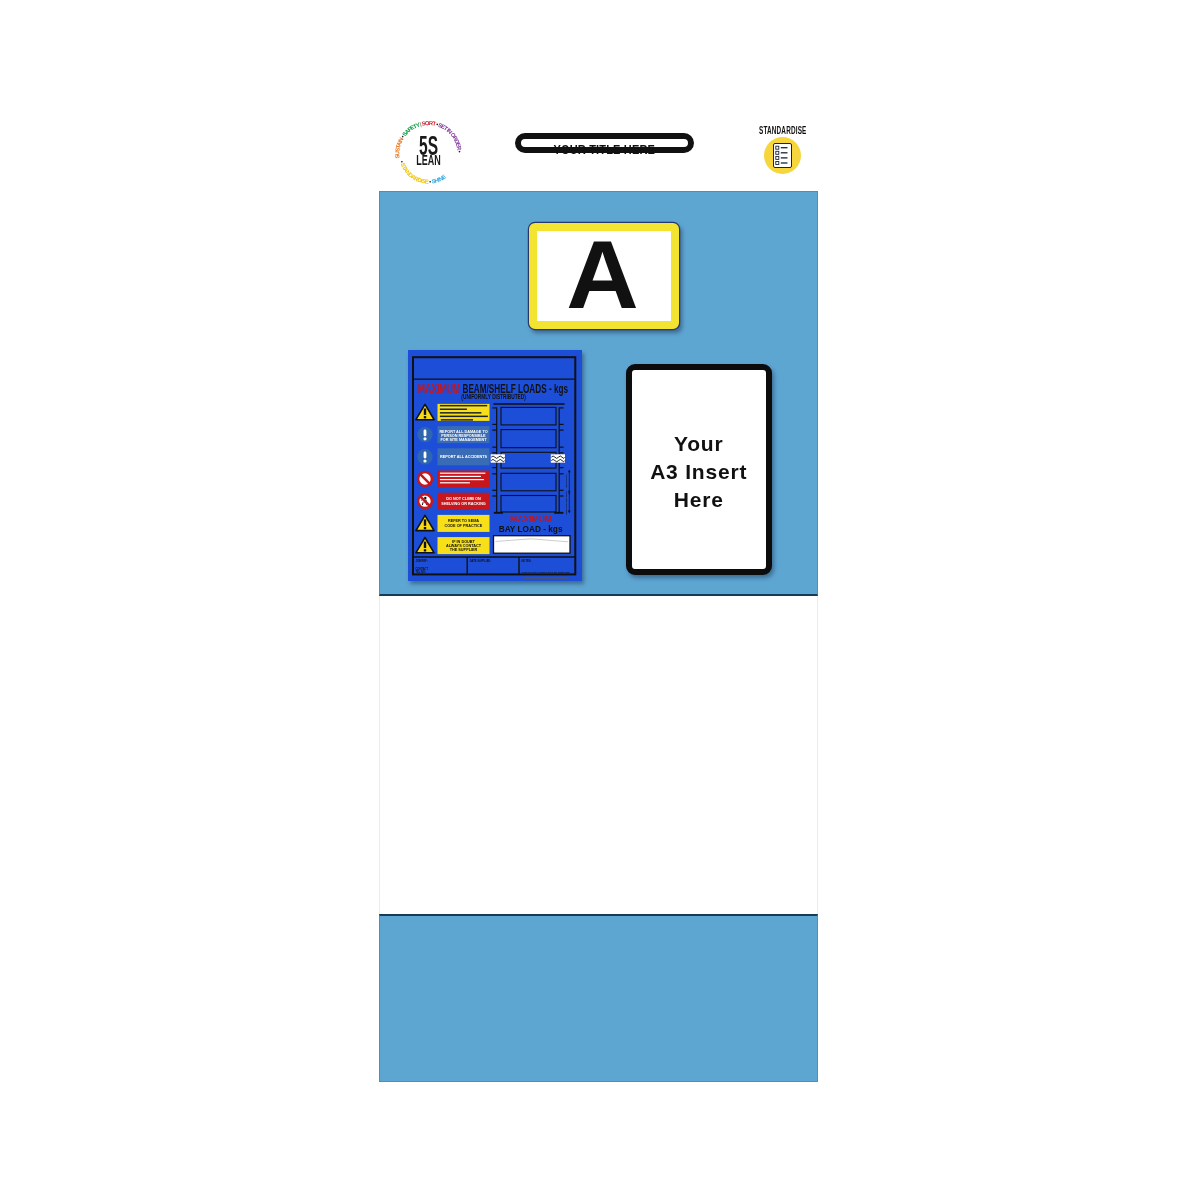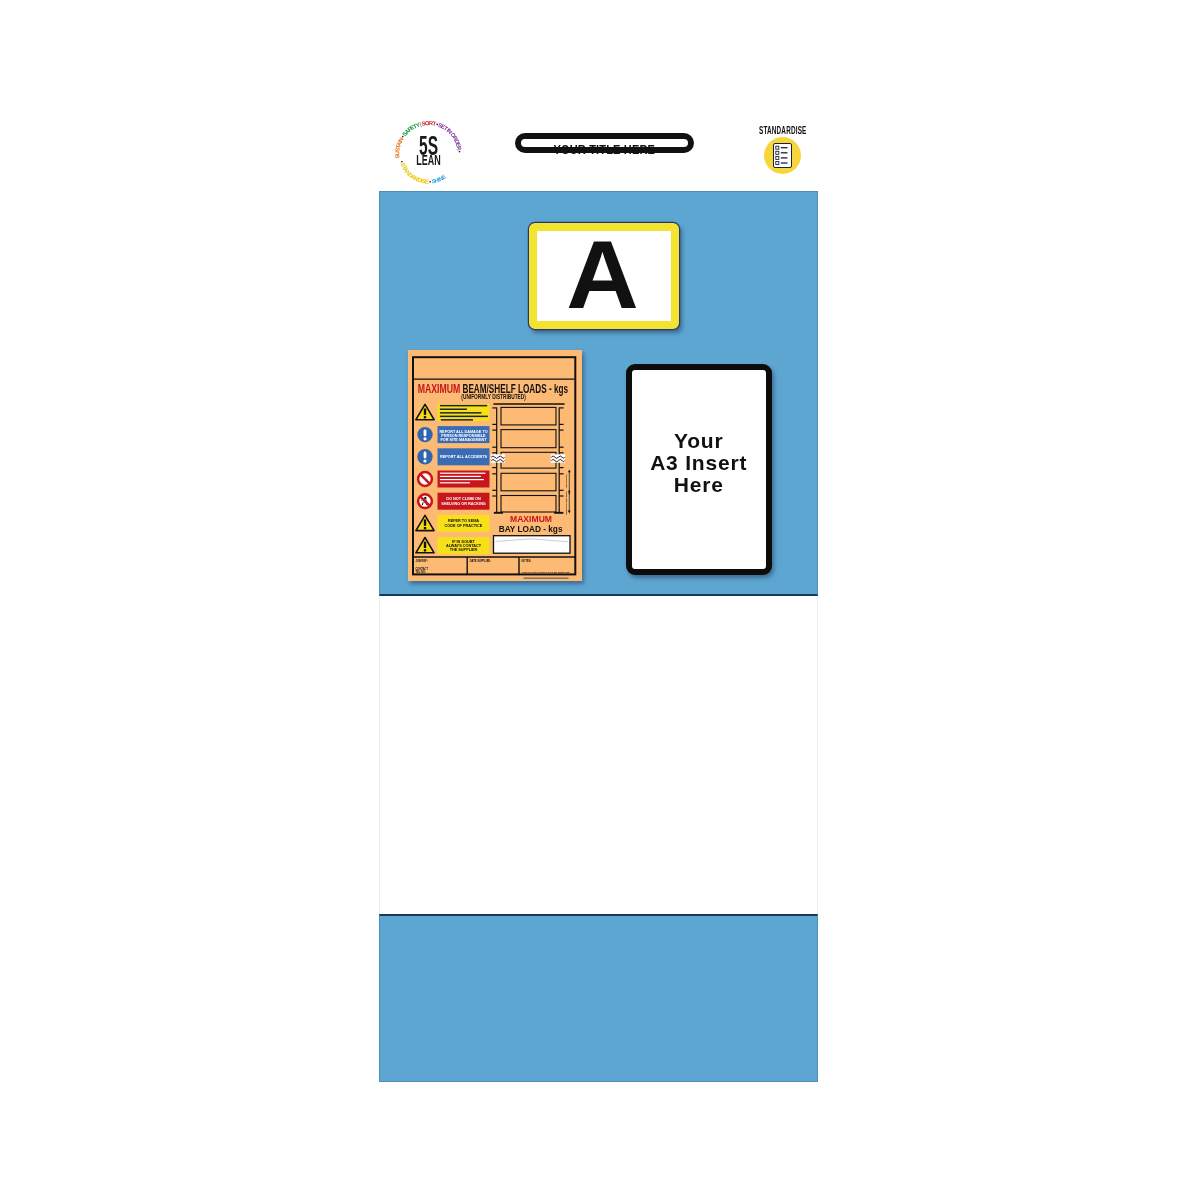--- a/index.html
+++ b/index.html
@@ -54,21 +54,21 @@
 <div class="abs" style="left:379px;top:191px;width:439px;height:405px;box-sizing:border-box;background:#5ea6d2;border-top:1px solid #4d8fba;border-left:1px solid #4d8fba;border-right:1px solid #4d8fba;border-bottom:2.5px solid #173a56;"></div>
 
 <div class="abs" style="left:379px;top:596px;width:439px;height:318px;box-sizing:border-box;background:#fff;border-left:1px solid #ececec;border-right:1px solid #ececec;"></div>
 
 <div class="abs" style="left:379px;top:914px;width:439px;height:168px;box-sizing:border-box;background:#5ea6d2;border-top:2.5px solid #173a56;border-left:1px solid #4d8fba;border-right:1px solid #4d8fba;border-bottom:1px solid #4d8fba;"></div>
 
 <div class="abs" style="left:528.8px;top:223px;width:150px;height:106px;box-sizing:border-box;background:#fff;border:8px solid #f3e432;border-radius:6px;box-shadow:0 0 0 1.2px #28366e, 2.5px 3.5px 4px rgba(25,45,80,0.5);">
   <div style="width:100%;height:90px;text-align:center;font-weight:bold;font-size:96px;line-height:87.6px;color:#111;transform:scaleX(1.045) translateX(-1.5px);">A</div>
 </div>
 
-<div class="abs" style="left:408px;top:350px;width:174px;height:231px;background:#fdba74;box-shadow:2px 3px 4px rgba(20,40,70,0.45);">
+<div class="abs" style="left:408px;top:350px;width:174px;height:231px;background:#1d4ed8;box-shadow:2px 3px 4px rgba(20,40,70,0.45);">
 <svg width="174" height="231" viewBox="0 0 174 231">
   <rect x="5" y="7.2" width="162.3" height="217.2" fill="none" stroke="#111" stroke-width="2"></rect>
   <line x1="5.8" y1="29.2" x2="166.4" y2="29.2" stroke="#111" stroke-width="1.2"></line>
   <text x="9.7" y="42.5" font-size="12.6" font-weight="bold" fill="#c4161c" textLength="42.7" lengthAdjust="spacingAndGlyphs">MAXIMUM</text>
   <text x="54.5" y="42.5" font-size="12.6" font-weight="bold" fill="#111" textLength="105.5" lengthAdjust="spacingAndGlyphs">BEAM/SHELF LOADS - kgs</text>
   <text x="85.6" y="49.4" font-size="7.2" font-weight="bold" fill="#111" text-anchor="middle" textLength="64.5" lengthAdjust="spacingAndGlyphs">(UNIFORMLY DISTRIBUTED)</text>
 
   <rect x="29.5" y="53.9" width="52" height="17" fill="#f7e01a"></rect>
   <rect x="29.5" y="76.1" width="52" height="17" fill="#3a6cb5"></rect>
   <rect x="29.5" y="98.3" width="52" height="17" fill="#3a6cb5"></rect>
@@ -216,14 +216,14 @@
     <text x="113.5" y="212">NOTES:</text>
     <text x="7.5" y="219.6">CONTACT</text>
     <text x="7.5" y="222.8">TEL NO:</text>
     <text x="113.5" y="223.2" font-size="2.4">THIS NOTICE SHOULD NOT BE REMOVED</text>
   </g>
   <rect x="115.5" y="227.6" width="45" height="1.1" fill="#555"></rect>
 </svg>
 </div>
 
 <div class="abs" style="left:625.8px;top:363.8px;width:145.8px;height:211.4px;box-sizing:border-box;background:#fff;border:6.6px solid #0c0c0c;border-radius:9px;box-shadow:2px 3px 4px rgba(20,40,70,0.45);">
-  <div style="margin-top:60px;text-align:center;font-weight:bold;font-size:21px;line-height:22px;letter-spacing:0.8px;color:#111;">Your<br>A3 Insert<br>Here</div>
+  <div style="margin-top:60px;text-align:center;font-weight:bold;font-size:21px;line-height:28px;letter-spacing:0.8px;color:#111;">Your<br>A3 Insert<br>Here</div>
 </div>
 
 </body></html>

